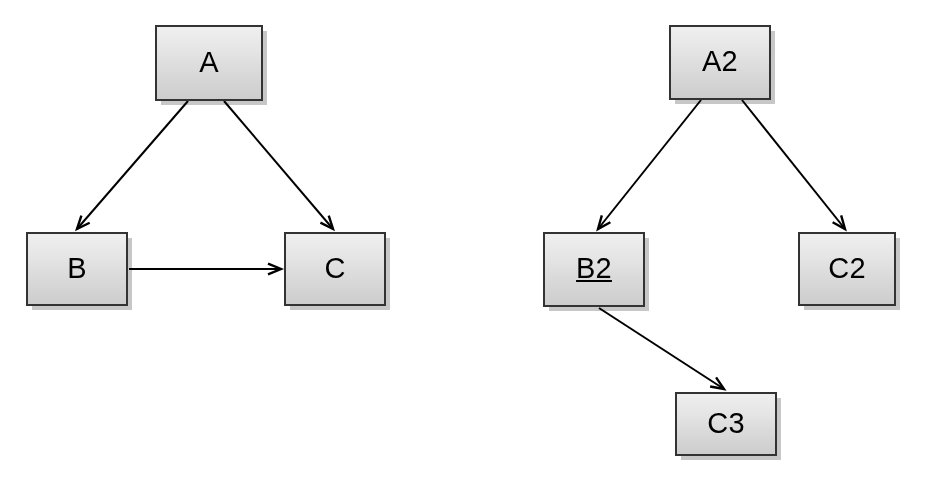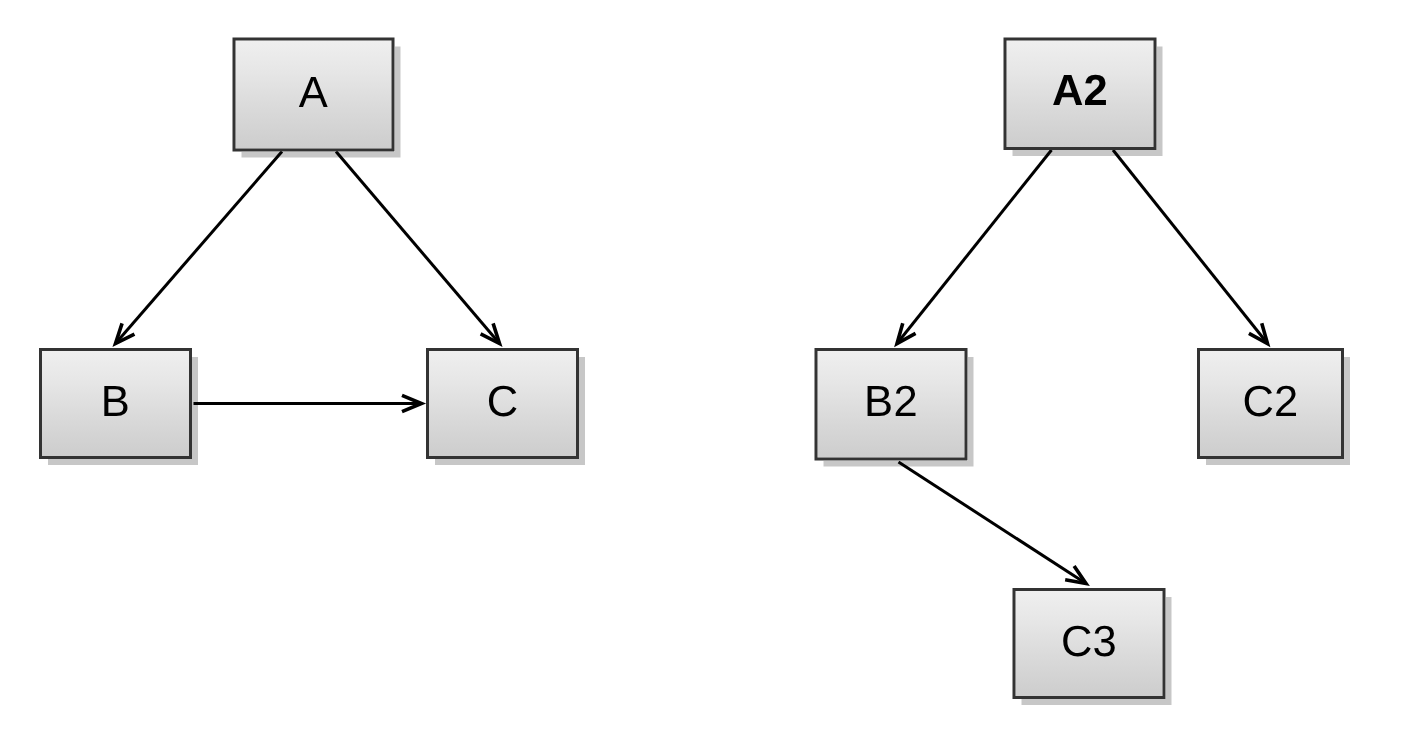--- a/index.html
+++ b/index.html
@@ -83,27 +83,27 @@
   <div id="node-layer">
       <div class="node" style="left: 155px; top: 25px; width: 108px; height: 76px;">
         <span class="node-label">A</span>
       </div>
       <div class="node" style="left: 26px; top: 232px; width: 102px; height: 74px;">
         <span class="node-label">B</span>
       </div>
       <div class="node" style="left: 284px; top: 232px; width: 102px; height: 74px;">
         <span class="node-label">C</span>
       </div>
-      <div class="node" style="left: 669px; top: 25px; width: 102px; height: 75px; font-weight: bold;">
+      <div class="node" style="left: 669px; top: 25px; width: 102px; height: 75px;">
         <span class="node-label">A2</span>
       </div>
-      <div class="node" style="left: 543px; top: 232px; width: 102px; height: 75px;">
+      <div class="node" style="left: 543px; top: 232px; width: 102px; height: 75px; text-decoration: underline;">
         <span class="node-label">B2</span>
       </div>
       <div class="node" style="left: 798px; top: 232px; width: 98px; height: 74px;">
         <span class="node-label">C2</span>
       </div>
-      <div class="node" style="left: 675px; top: 392px; width: 102px; height: 74px;">
+      <div class="node" style="left: 675px; top: 392px; width: 102px; height: 64px;">
         <span class="node-label">C3</span>
       </div>
     </div>
 
 </div>
 
 </body></html>

